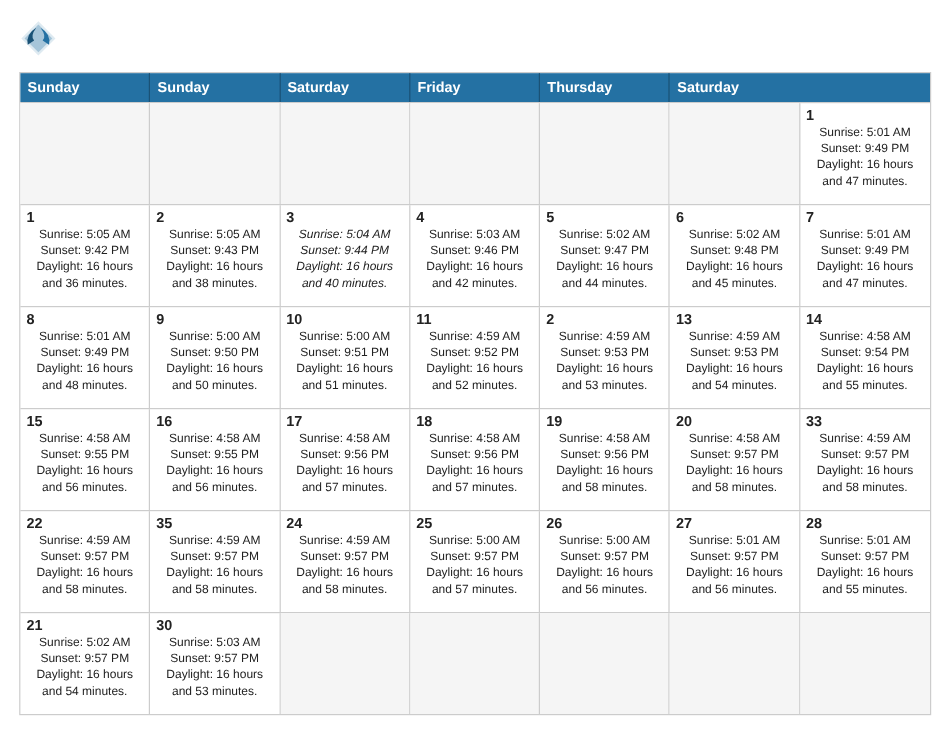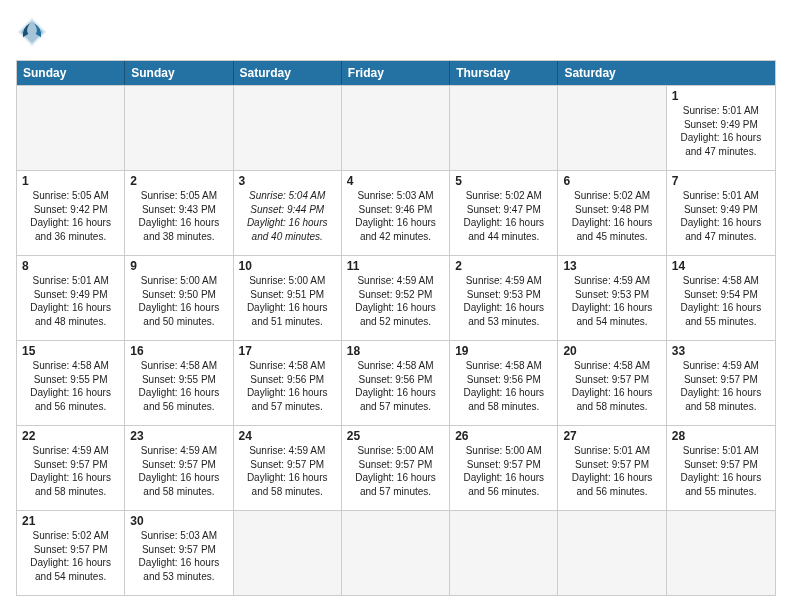--- a/index.html
+++ b/index.html
@@ -289,21 +289,21 @@
           </div>
         </div>
         <div class="cal-row">
           <div class="cal-cell">
             <div class="day-num">22</div>
             <div class="day-info" style="white-space: pre-line;">Sunrise: 4:59 AM
 Sunset: 9:57 PM
 Daylight: 16 hours and 58 minutes.</div>
           </div>
           <div class="cal-cell">
-            <div class="day-num">23</div>
+            <div class="day-num">35</div>
             <div class="day-info" style="white-space: pre-line;">Sunrise: 4:59 AM
 Sunset: 9:57 PM
 Daylight: 16 hours and 58 minutes.</div>
           </div>
           <div class="cal-cell">
             <div class="day-num">24</div>
             <div class="day-info" style="white-space: pre-line;">Sunrise: 4:59 AM
 Sunset: 9:57 PM
 Daylight: 16 hours and 58 minutes.</div>
           </div>

